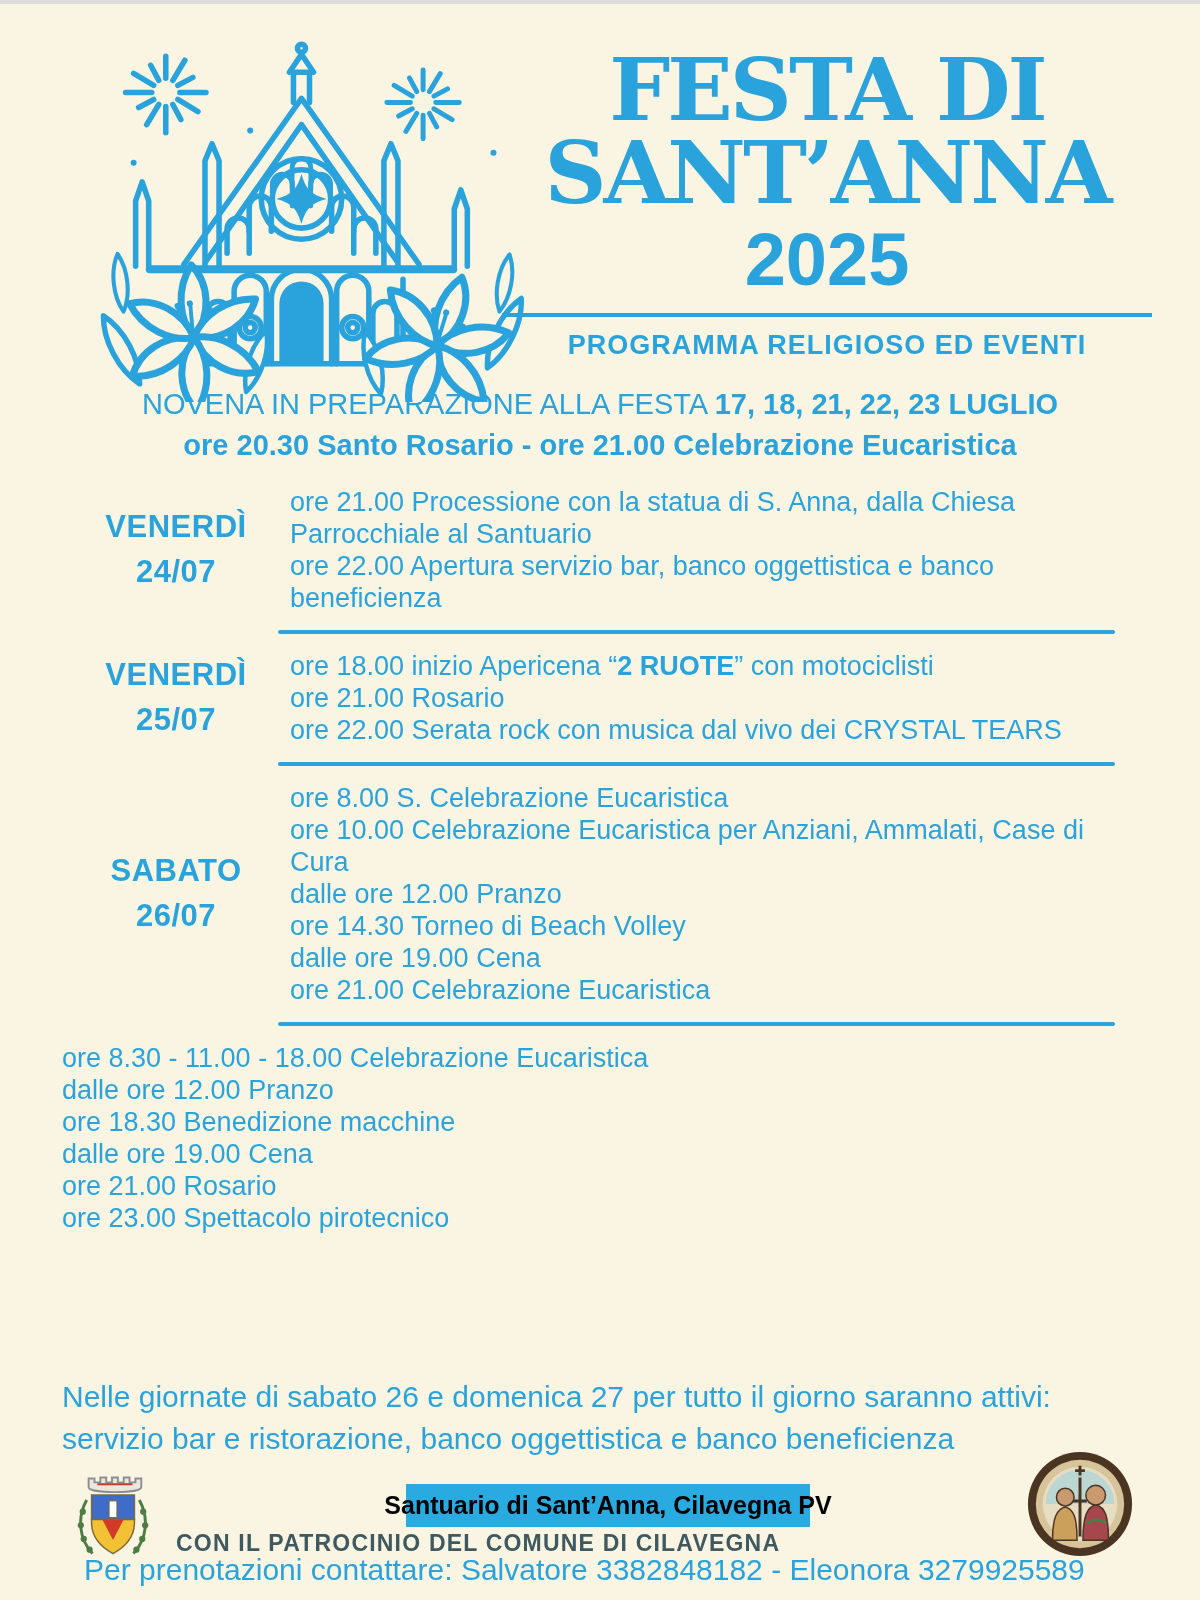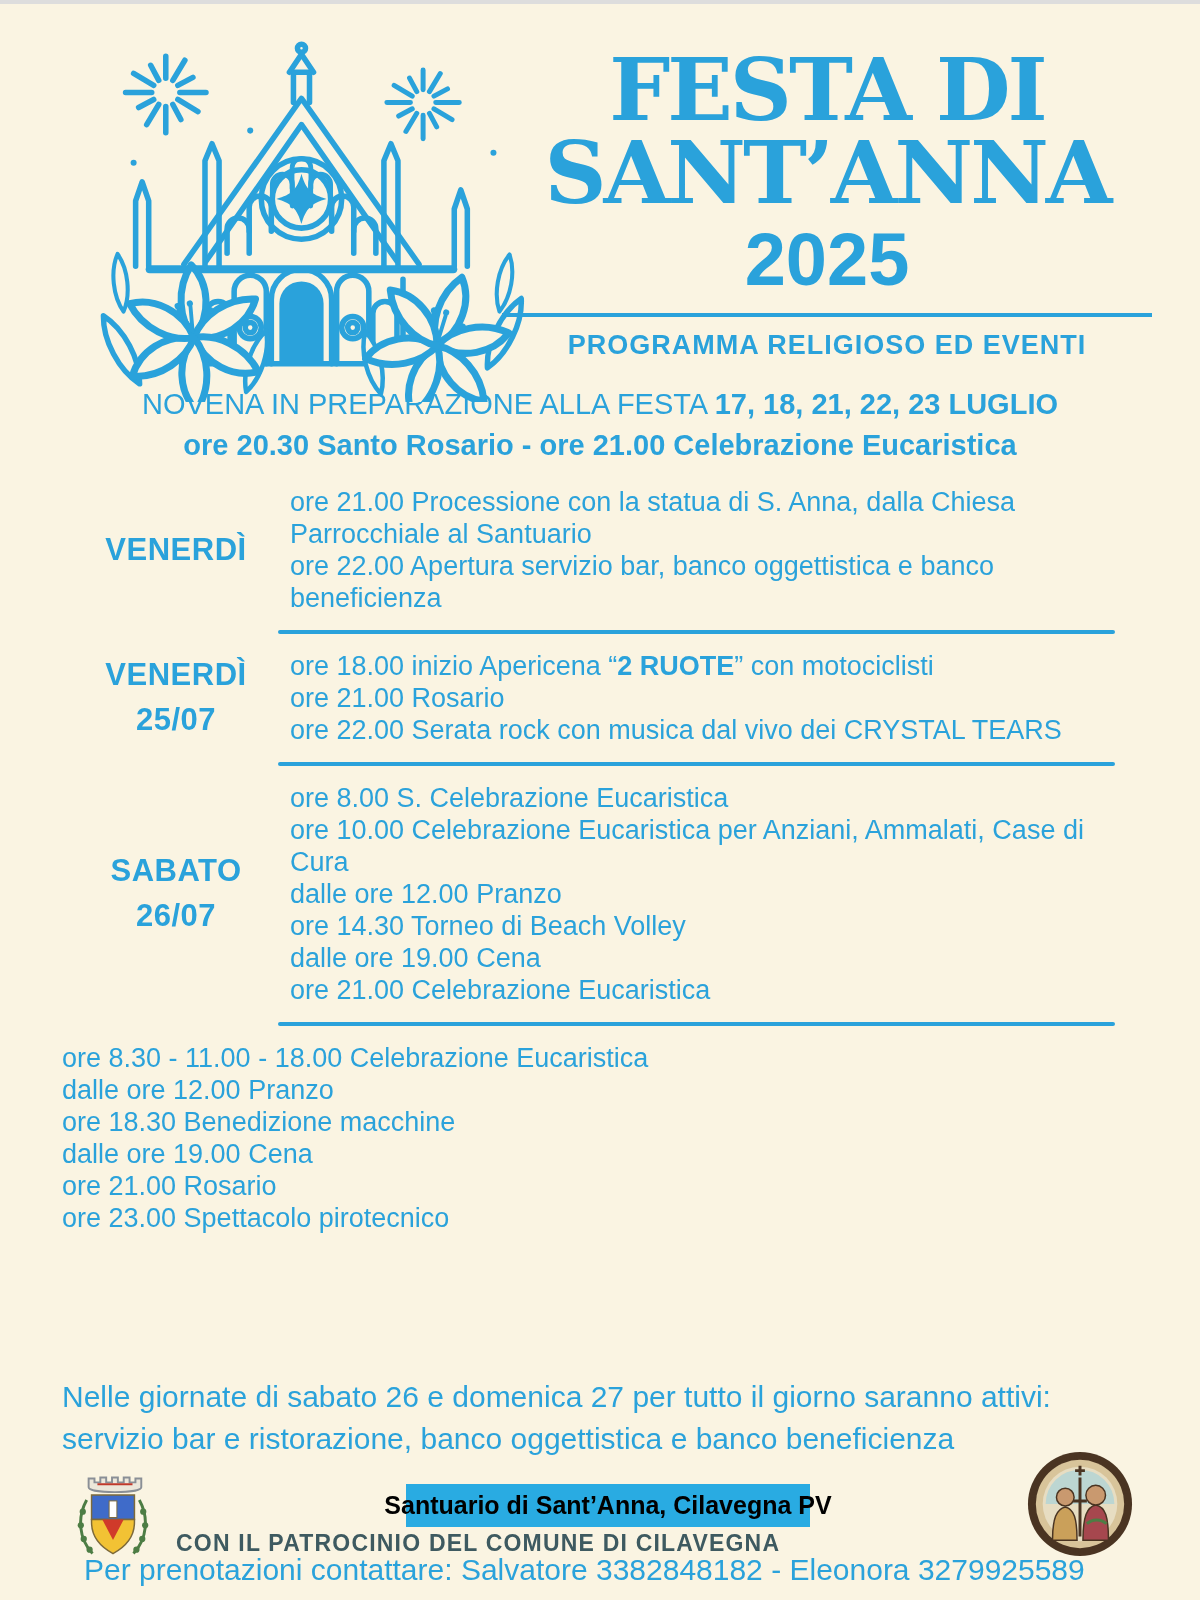--- a/index.html
+++ b/index.html
@@ -152,20 +152,21 @@
 
   <div class="novena">
     <div><span>NOVENA IN PREPARAZIONE ALLA FESTA </span><span class="b">17, 18, 21, 22, 23 LUGLIO</span></div>
     <div class="novena-line2">ore 20.30 Santo Rosario - ore 21.00 Celebrazione Eucaristica</div>
   </div>
 
   <div class="program" id="program">
       <section class="day-section">
         <div class="day-col">
           <div>VENERDÌ</div>
+          <div>24/07</div>
         </div>
         <div class="events">
           <p class="event-line"><span>ore 21.00 Processione con la statua di S. Anna, dalla Chiesa Parrocchiale al Santuario</span></p>
           <p class="event-line"><span>ore 22.00 Apertura servizio bar, banco oggettistica e banco beneficienza</span></p>
         </div>
       </section>
       <div class="divider"></div>
       <section class="day-section">
         <div class="day-col">
           <div>VENERDÌ</div>

